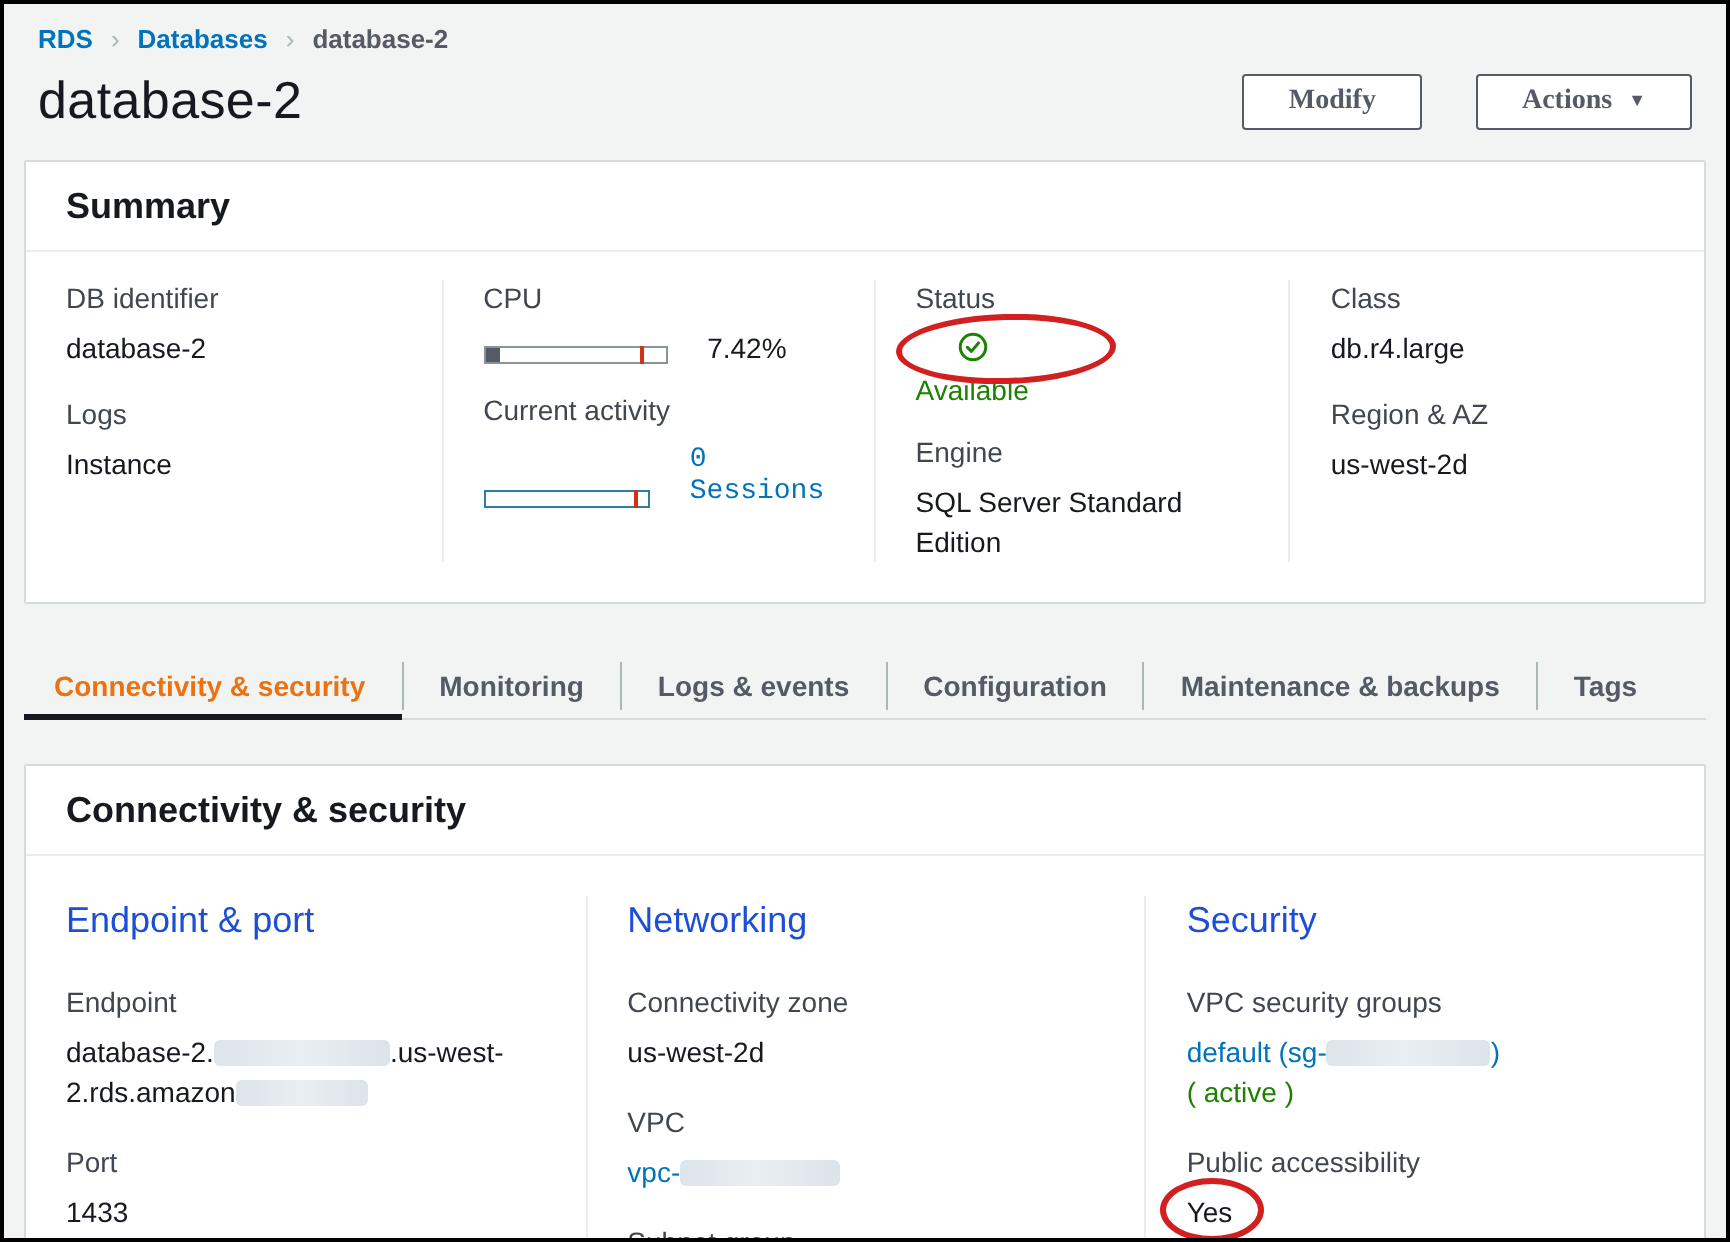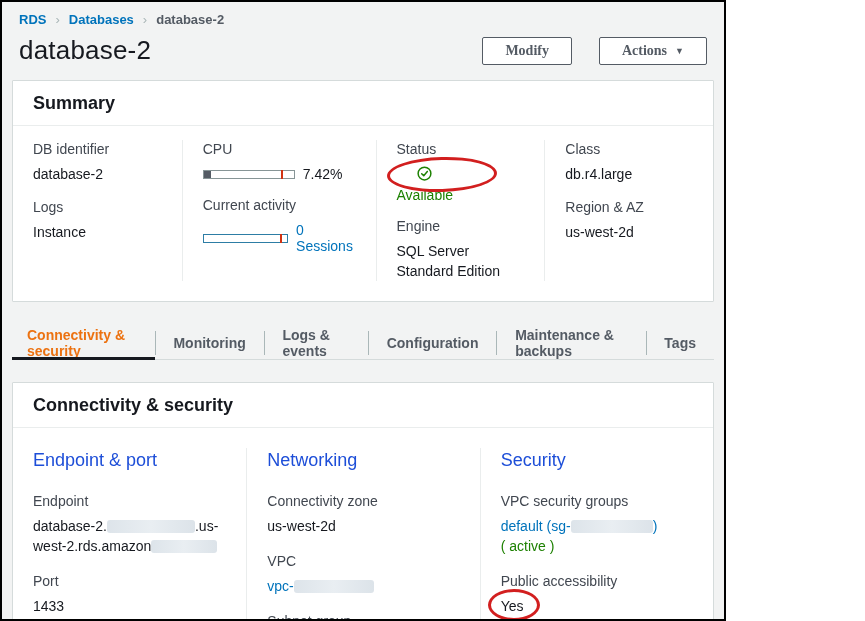--- a/index.html
+++ b/index.html
@@ -1,20 +1,20 @@
 <!DOCTYPE html>
 <html><head>
 <meta charset="utf-8">
 <style>
   * { margin: 0; padding: 0; box-sizing: border-box; }
   html,body { background:#ffffff; }
   body { font-family: "Liberation Sans", "DejaVu Sans", sans-serif; }
 
   .screen {
-    width: 726px; height: 621px;
+    width: 865px; height: 621px;
     border: 2px solid #000;
     background: #f2f3f3;
     overflow: hidden;
     position: relative;
   }
 
   
   .breadcrumb { padding: 10px 17px 0 17px; font-size: 13px; display:flex; align-items:center; gap:9px; }
   .crumb-link { color:#0073bb; font-weight:700; cursor:pointer; text-decoration:none; }
   .crumb-sep { color:#aab7b8; font-size:13px; font-weight:400; }
@@ -39,29 +39,29 @@
   
   .summary-body { display:grid; grid-template-columns: 1fr 1fr 1fr 1fr; padding: 14px 0 20px 0; }
   .sum-col { padding: 0 16px 0 20px; }
   .sum-col + .sum-col { border-left:1px solid #eaeded; }
   .field { margin-bottom: 14px; }
   .field:last-child { margin-bottom: 0; }
   .field-label { font-size:14px; color:#414750; line-height:18px; }
   .field-value { font-size:14px; color:#16191f; line-height:20px; margin-top:6px; }
 
   
-  .bar-row { display:flex; align-items:center; gap:8px; margin-top:8px; }
+  .bar-row { display:flex; align-items:flex-end; gap:20px; margin-top:8px; }
   .bar { position:relative; width:92px; height:9px; border:1px solid #879596; background:#fff; }
   .bar-fill { position:absolute; left:0; top:0; bottom:0; width:8%; background:#545b64; }
   .bar-tick { position:absolute; top:-1px; bottom:-1px; width:2px; background:#d13212; }
   .bar.cpu .bar-tick { left:86%; }
   .bar.sessions { border-color:#2d7da5; }
   .bar.sessions .bar-tick { left:92%; }
   .bar-text { font-size:14px; color:#16191f; }
-  .bar-text.link { color:#0073bb; cursor:pointer; }
+  .bar-text.link { color:#0073bb; cursor:pointer;font-family:Liberation Mono, monospace; }
 
   
   .status-wrap { position:relative; display:inline-flex; align-items:center; gap:6px; margin-top:8px;flex-direction:column; }
   .status-text { color:#1d8102; font-size:14px; }
   .red-ellipse { position:absolute; border:3px solid #d21f1f; border-radius:50%; pointer-events:none; }
   .ellipse-available { left:-10px; top:-9px; width:110px; height:35px; transform:rotate(-1.5deg); }
   .yes-wrap { position:relative; display:inline-block; margin-top:6px; }
   .ellipse-yes { left:-13px; top:-7px; width:52px; height:32px; }
 
   

